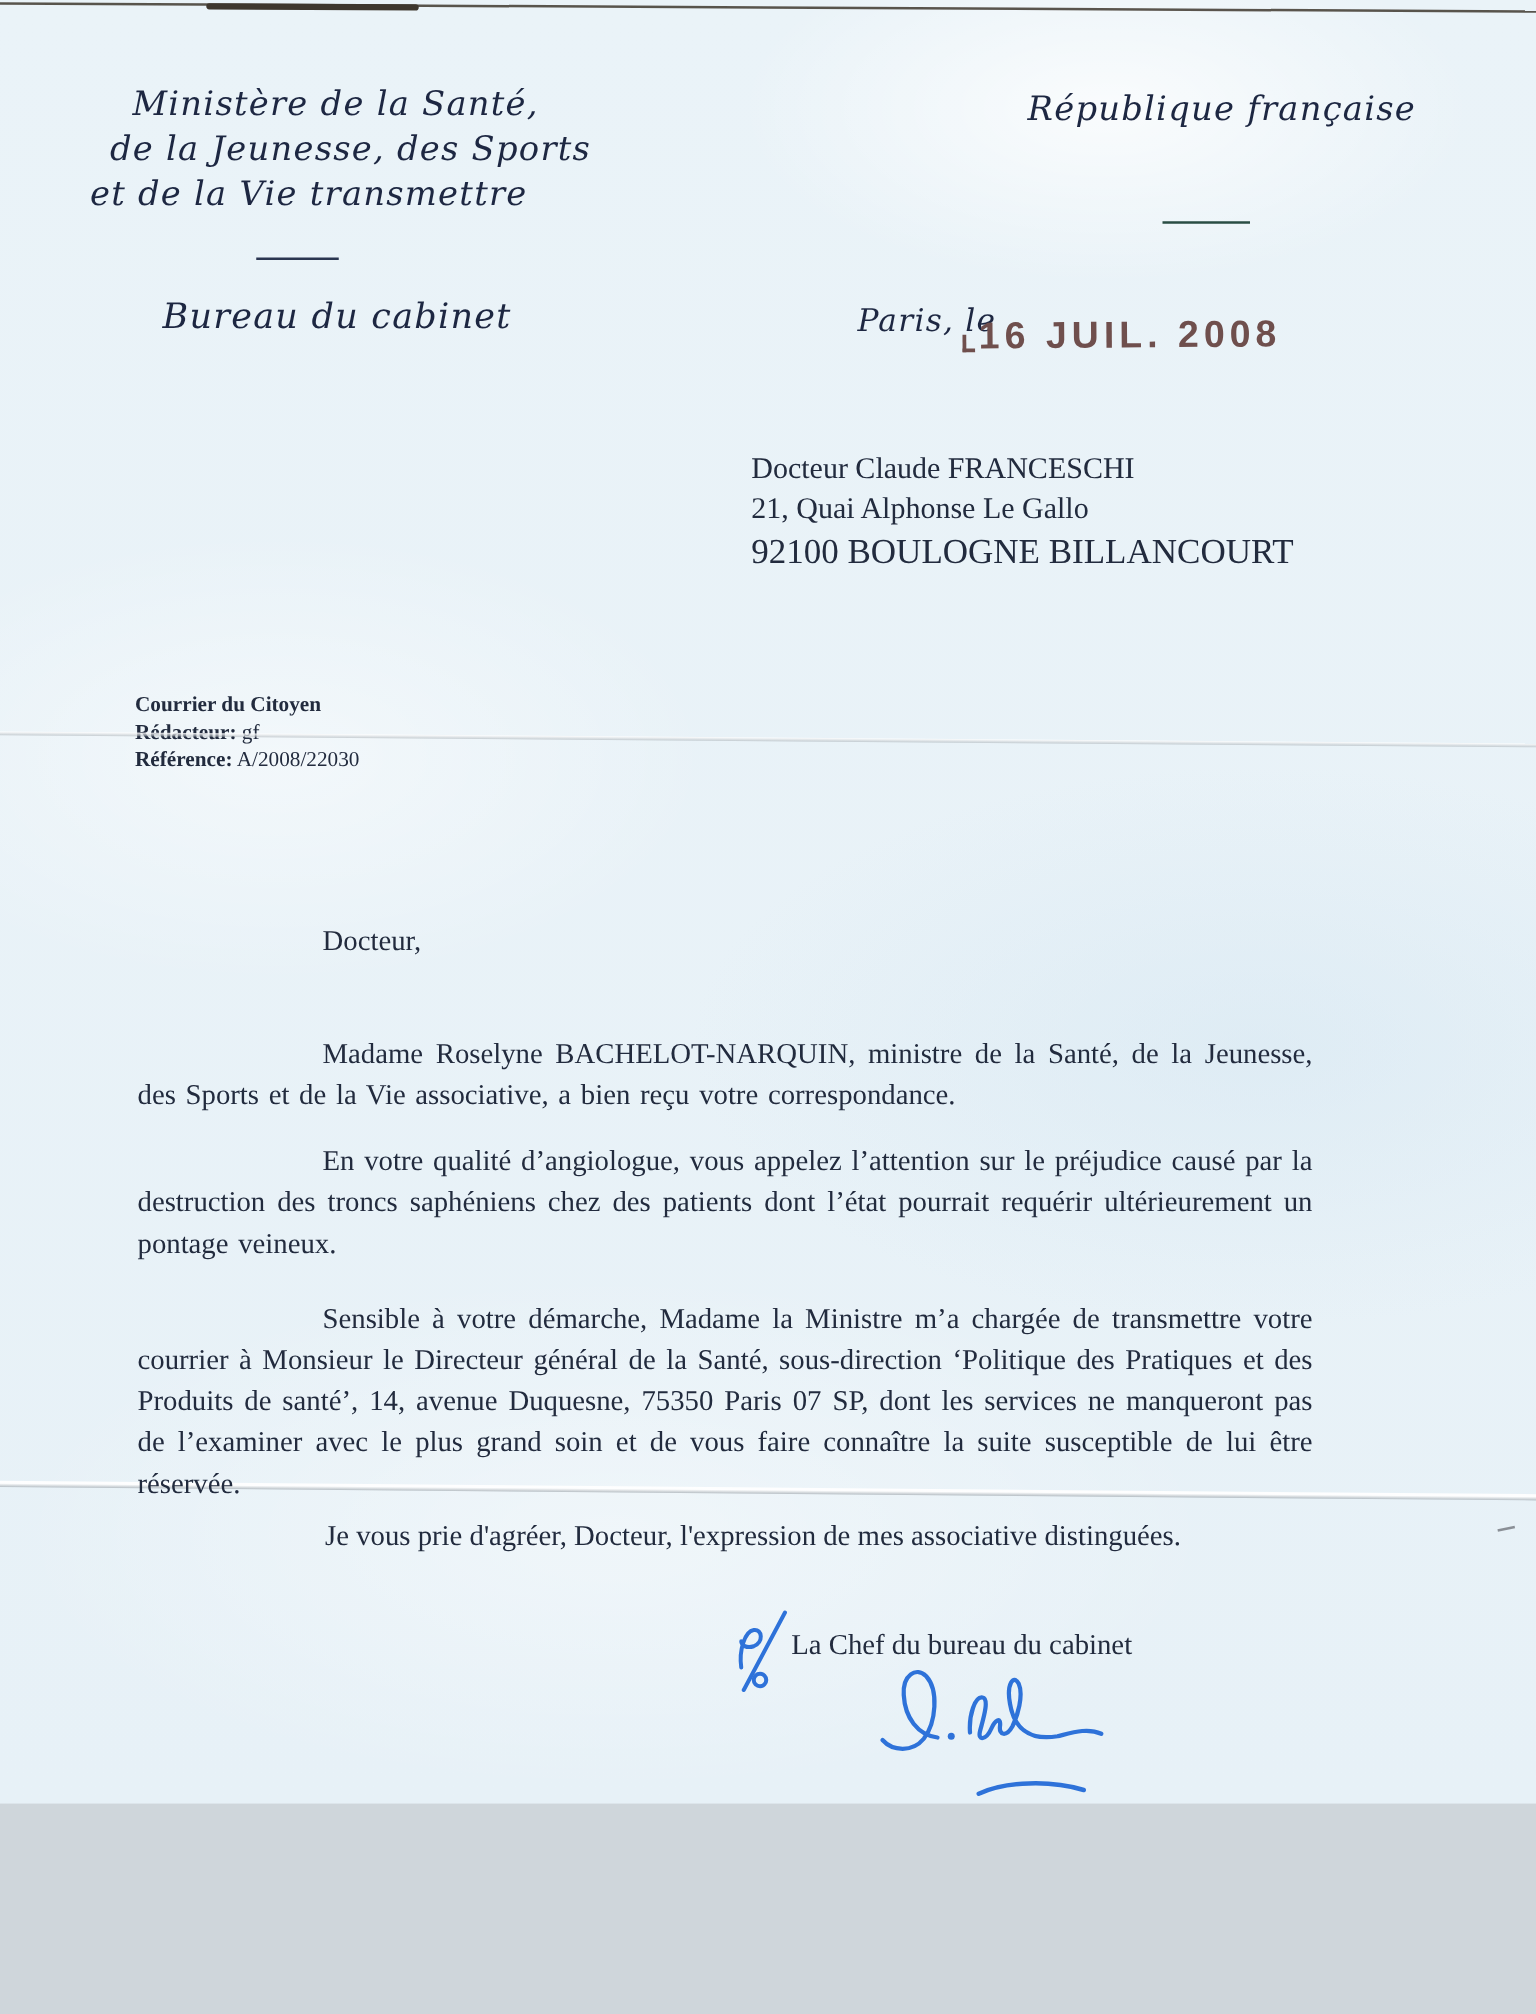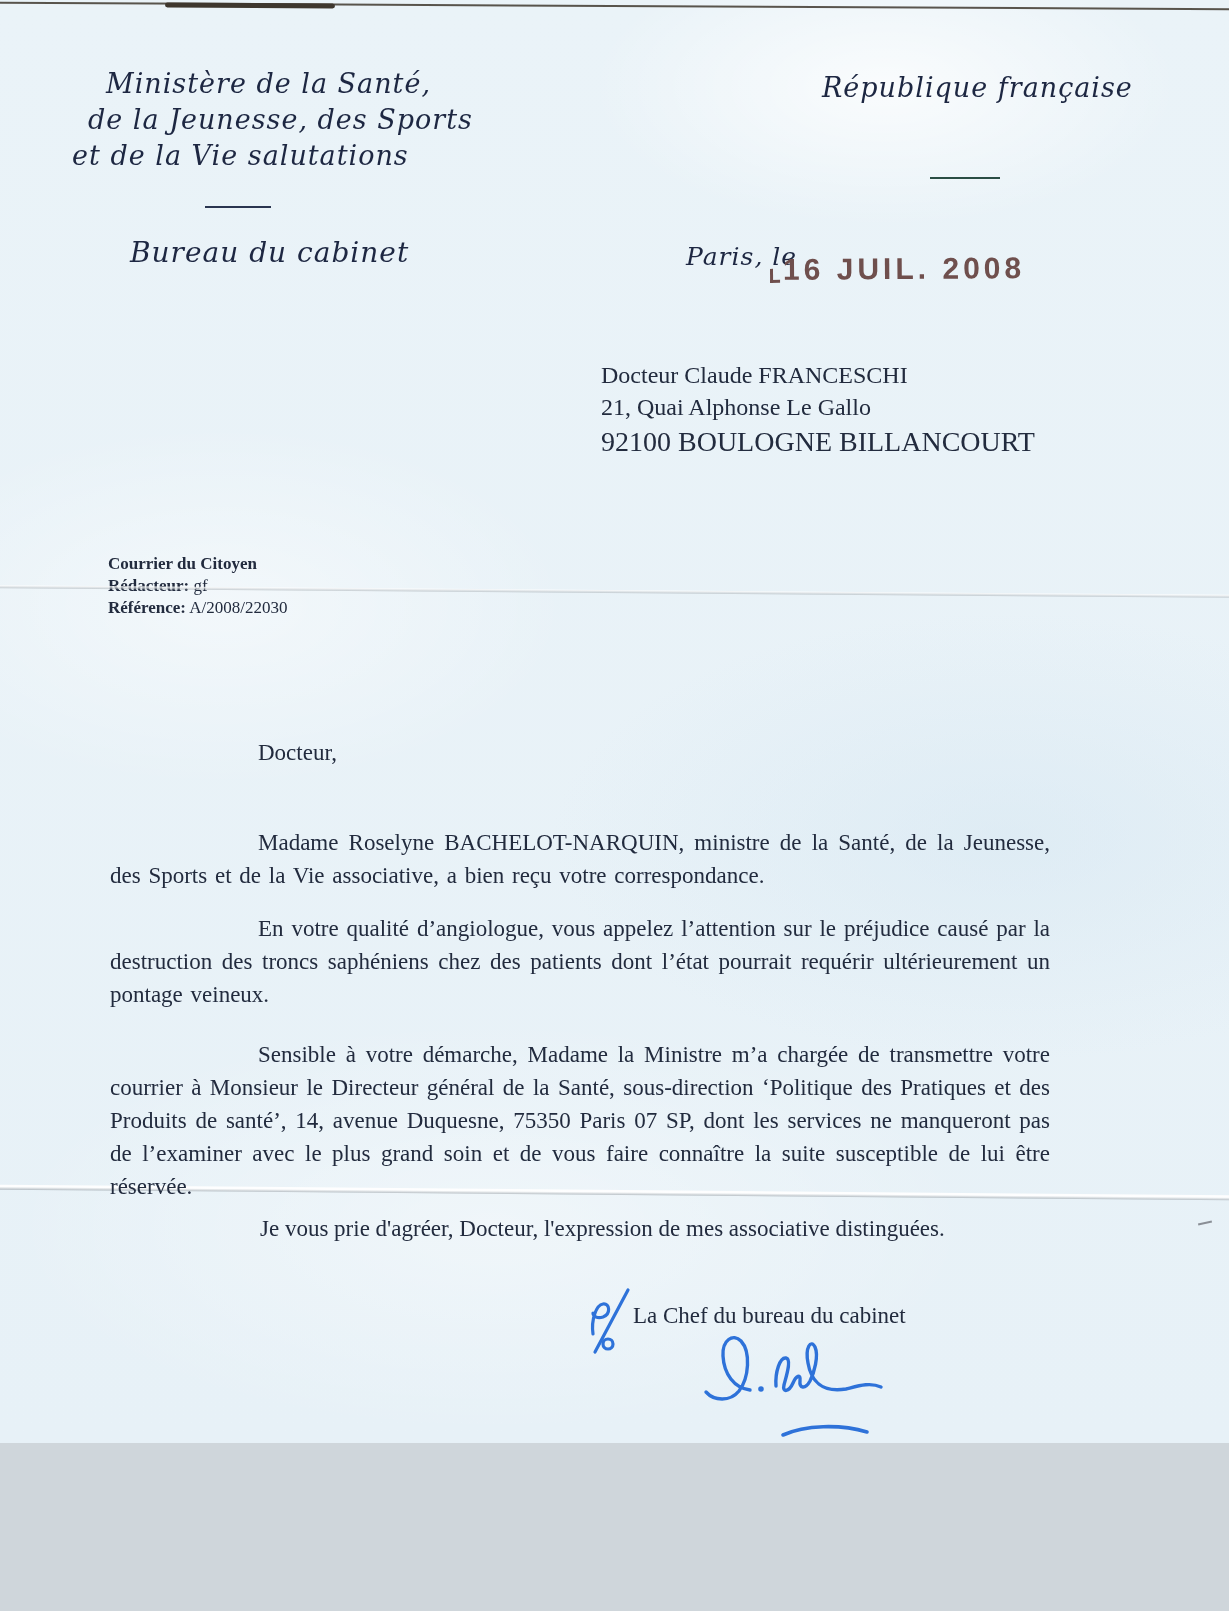--- a/index.html
+++ b/index.html
@@ -63,21 +63,21 @@
 </head>
 <body>
 
 <div class="page">
 
   <div class="abs scanline" style="left:-6px;top:5px;width:1245px;height:2px;transform:rotate(0.3deg);opacity:.85;"></div>
   <div class="abs scanline" style="left:165px;top:3px;width:170px;height:5px;border-radius:3px;transform:rotate(0.3deg);"></div>
 
   <div class="abs script" style="left:106px;top:68px;font-size:27px;">Ministère de la Santé,</div>
   <div class="abs script" style="left:88px;top:104px;font-size:27px;">de la Jeunesse,  des Sports</div>
-  <div class="abs script" style="left:72px;top:140px;font-size:27px;">et de la Vie salutations</div>
+  <div class="abs script" style="left:72px;top:140px;font-size:27px;">et de la Vie transmettre</div>
   <div class="abs divider" style="left:205px;top:206px;width:66px;background:#2a3550;"></div>
   <div class="abs script" style="left:130px;top:236px;font-size:28px;">Bureau du cabinet</div>
 
   <div class="abs script" style="left:822px;top:72px;font-size:27px;">République française</div>
   <div class="abs divider" style="left:930px;top:177px;width:70px;background:#2a4d44;"></div>
 
   <div class="abs script" style="left:686px;top:242px;font-size:25px;">Paris, le</div>
   <div class="abs stamp" style="left:770px;top:252px;">
     <span class="stamp-corner"></span><span>16 JUIL. 2008</span>
   </div>

